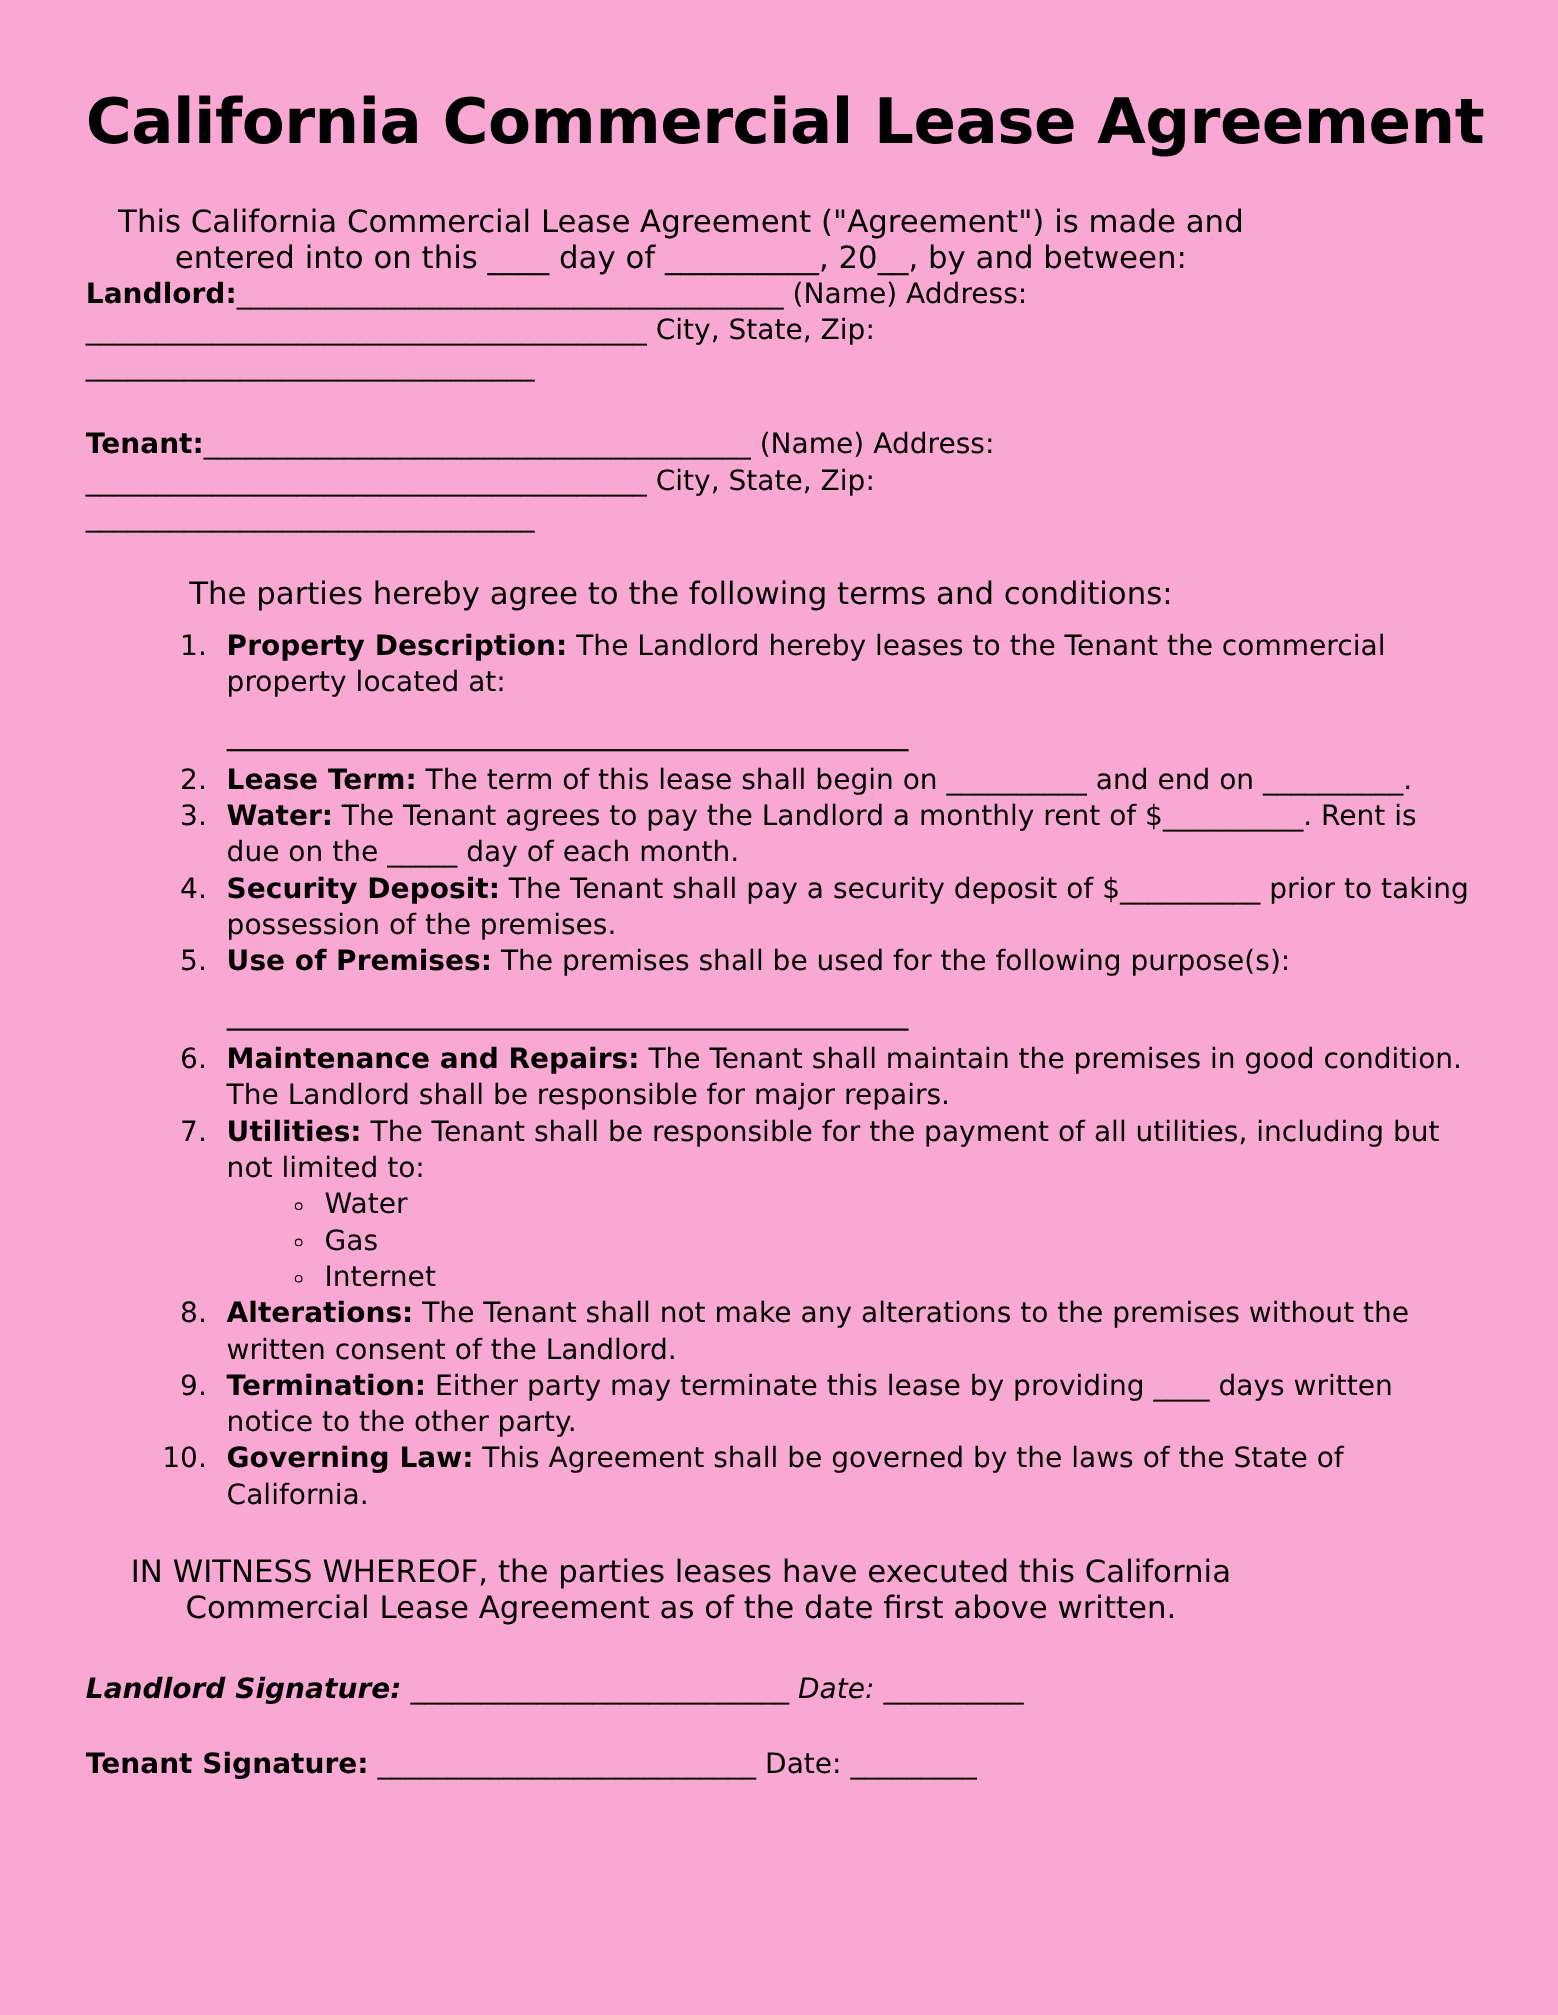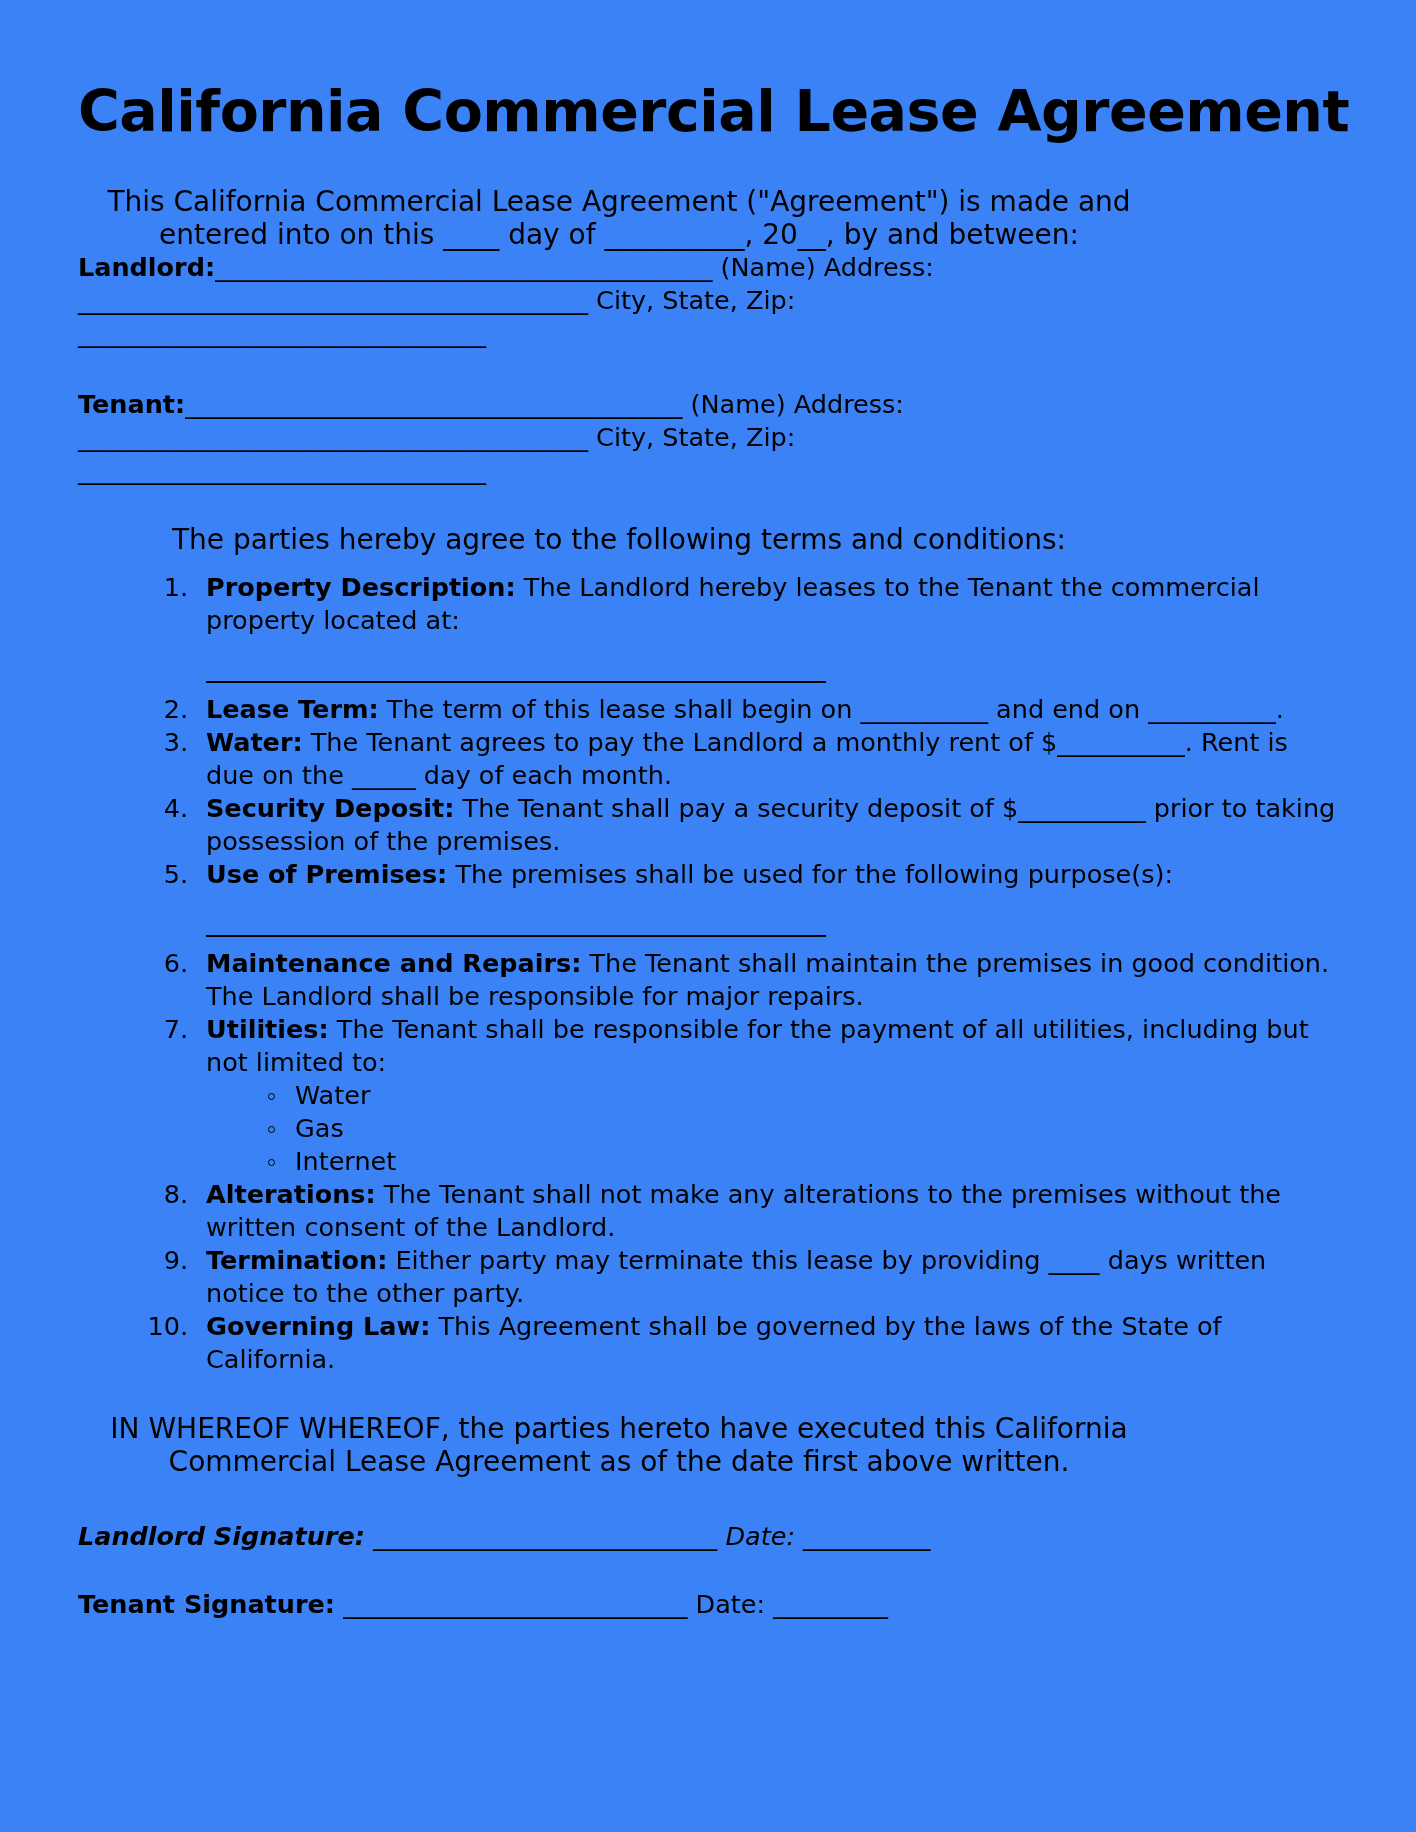--- a/index.html
+++ b/index.html
@@ -11,21 +11,21 @@
     width: 1416px;
     height: 1832px;
     font-family: "DejaVu Sans", sans-serif;
     color: #000000;
     -webkit-font-smoothing: antialiased;
   }
   .page {
     position: relative;
     width: 1416px;
     height: 1832px;
-    background: #3b82f6;
+    background: #f9a8d4;
     box-sizing: border-box;
     padding: 0 78px 0 78px;
     overflow: hidden;
   }
 
   
   .doc-title {
     font-family: "DejaVu Sans", sans-serif;
     font-weight: bold;
     font-size: 57px;
@@ -183,21 +183,21 @@
       <li><span class="bold">Utilities:</span><span> The Tenant shall be responsible for the payment of all utilities, including but not limited to:</span><ul class="subitems">
           <li>Water</li>
           <li>Gas</li>
           <li>Internet</li>
         </ul></li>
       <li><span class="bold">Alterations:</span><span> The Tenant shall not make any alterations to the premises without the written consent of the Landlord.</span></li>
       <li><span class="bold">Termination:</span><span> Either party may terminate this lease by providing ____ days written notice to the other party.</span></li>
       <li><span class="bold">Governing Law:</span><span> This Agreement shall be governed by the laws of the State of California.</span></li>
     </ol>
 
-  <p class="para witness">IN WHEREOF WHEREOF, the parties hereto have executed this California Commercial Lease Agreement as of the date first above written.</p>
+  <p class="para witness">IN WITNESS WHEREOF, the parties leases have executed this California Commercial Lease Agreement as of the date first above written.</p>
 
   <div class="sig-row landlord">
     <span class="sig-label">Landlord Signature:</span><span class="blank"> ___________________________ </span><span>Date:</span><span class="blank"> __________</span>
   </div>
 
   <div class="sig-row tenant">
     <span class="sig-label">Tenant Signature:</span><span class="blank"> ___________________________ </span><span>Date:</span><span class="blank"> _________</span>
   </div>
 
 

